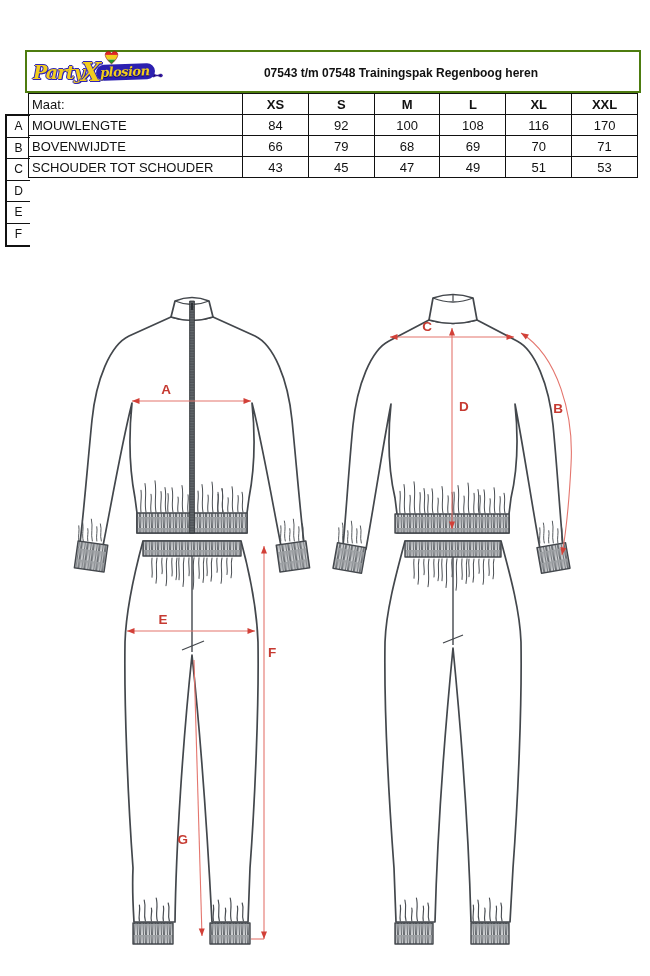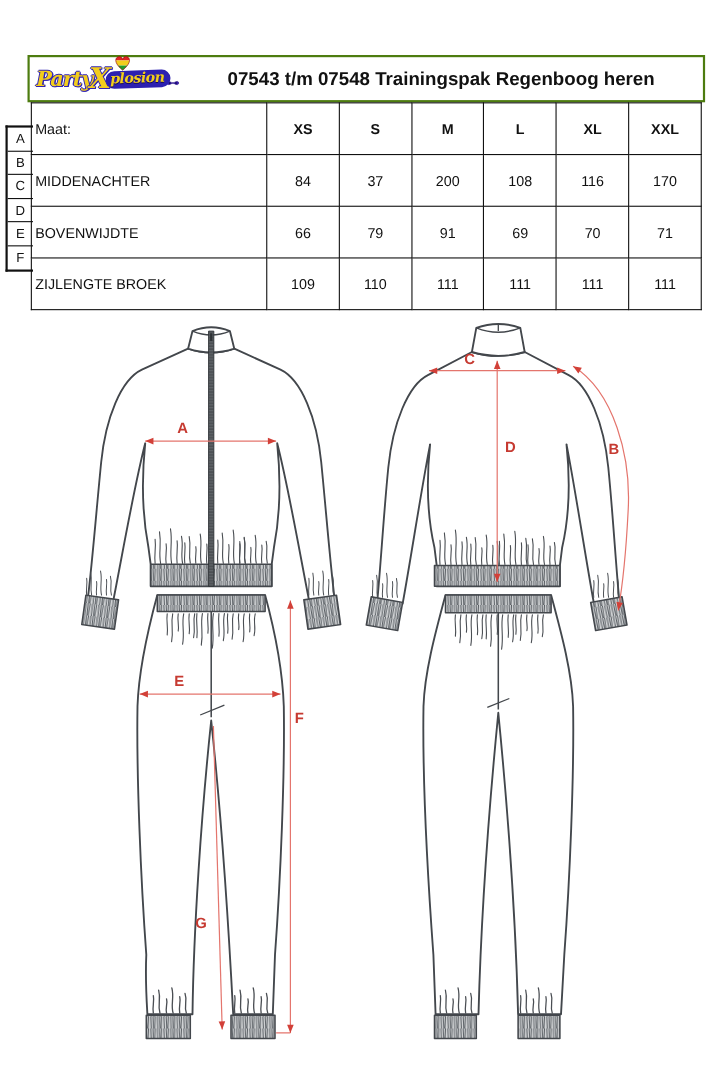--- a/index.html
+++ b/index.html
@@ -31,38 +31,38 @@
     transform:rotate(-2deg);height:15px;display:flex;align-items:center;
   }
   .lg-plosion{
     font-family:"DejaVu Serif", serif;font-style:italic;font-weight:bold;
     font-size:13px;color:#f2cd1d;letter-spacing:-0.5px;line-height:1;
     text-shadow:0 1px #140a52;
   }
   .lg-heart{position:absolute;left:70px;top:-3px;}
   .lg-mask{margin-left:-4px;margin-top:8px;}
   .header-title-wrap{flex:1;text-align:center;}
-  .header-title{font-size:17px;font-weight:bold;color:#111;}
+  .header-title{font-size:12px;font-weight:bold;color:#111;}
   
   .letter-col{
     position:absolute;left:5px;top:114px;width:23px;
     border:2px solid #111;border-right:none;
   }
   .letter-cell{
     height:21.5px;box-sizing:border-box;border-bottom:1px solid #111;
     display:flex;align-items:center;justify-content:center;
     font-size:12px;color:#111;
   }
   .letter-cell:last-child{border-bottom:none;}
   .size-table{
     position:absolute;left:28px;top:93px;width:610px;
     border-collapse:collapse;table-layout:fixed;
   }
   .size-table td{
-    border:1.5px solid #111;height:20px;padding:13px 3px;
+    border:1.5px solid #111;height:20px;padding:0 3px;
     font-size:13px;color:#111;overflow:hidden;white-space:nowrap;
   }
   .size-table .desc{width:207px;text-align:left;}
   .size-table .szh{text-align:center;font-weight:bold;}
   .size-table .val{text-align:center;}
   
   .drawing{position:absolute;left:0;top:268px;}
   .mlabel{
     font-family:"Liberation Sans", sans-serif;font-weight:bold;font-size:13.5px;
   }
@@ -115,45 +115,45 @@
       <tr>
     <td class="desc">Maat:</td>
     <td class="szh">XS</td>
     <td class="szh">S</td>
     <td class="szh">M</td>
     <td class="szh">L</td>
     <td class="szh">XL</td>
     <td class="szh">XXL</td>
   </tr>
   <tr>
-    <td class="desc">MIDDENACHTER</td>
+    <td class="desc">MOUWLENGTE</td>
     <td class="val">84</td>
-    <td class="val">37</td>
-    <td class="val">200</td>
+    <td class="val">92</td>
+    <td class="val">100</td>
     <td class="val">108</td>
     <td class="val">116</td>
     <td class="val">170</td>
   </tr>
   <tr>
     <td class="desc">BOVENWIJDTE</td>
     <td class="val">66</td>
     <td class="val">79</td>
-    <td class="val">91</td>
+    <td class="val">68</td>
     <td class="val">69</td>
     <td class="val">70</td>
     <td class="val">71</td>
   </tr>
   <tr>
-    <td class="desc">ZIJLENGTE BROEK</td>
-    <td class="val">109</td>
-    <td class="val">110</td>
-    <td class="val">111</td>
-    <td class="val">111</td>
-    <td class="val">111</td>
-    <td class="val">111</td>
+    <td class="desc">SCHOUDER TOT SCHOUDER</td>
+    <td class="val">43</td>
+    <td class="val">45</td>
+    <td class="val">47</td>
+    <td class="val">49</td>
+    <td class="val">51</td>
+    <td class="val">53</td>
   </tr>
 </tbody>
   </table>
 
 <svg class="drawing" width="650" height="708" viewBox="0 268 650 708">
   <defs>
     <pattern id="rib" width="6" height="11" patternUnits="userSpaceOnUse">
       <rect width="6" height="11" fill="#d2d4d6"></rect>
       <path d="M1,0 L1.6,11 M3,0 L2.5,11 M5,0 L5.5,11" stroke="#5a5f64" stroke-width="0.9" fill="none"></path>
     </pattern>

